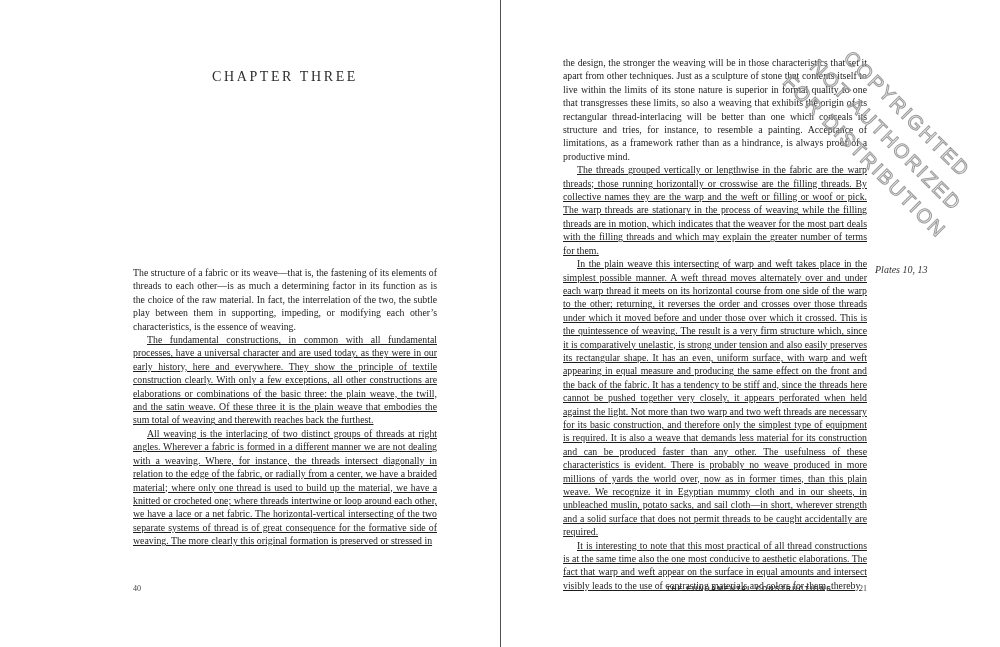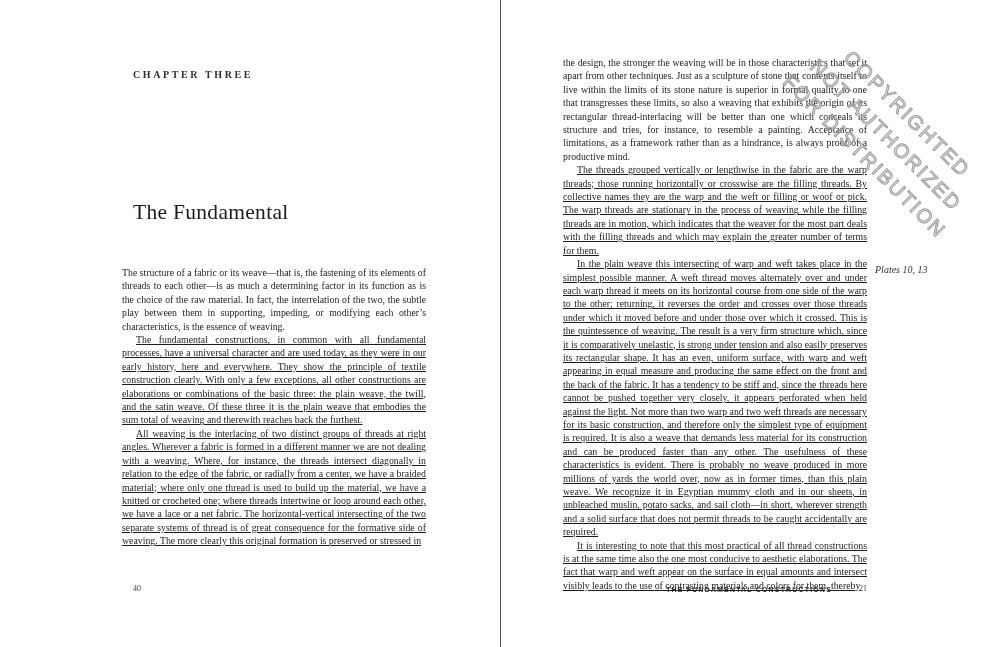--- a/index.html
+++ b/index.html
@@ -12,48 +12,48 @@
     color:#1e1e1e;
   }
   .spread { position:absolute; inset:0; }
   .gutter {
     position:absolute; left:500px; top:0; width:1px; height:647px;
     background:#515151;
   }
   
   .chapter-header {
     position:absolute; left:133px; top:69px; width:304px;
-    text-align:left; font-size:10px; font-weight:700;
+    text-align:center; font-size:14px; font-weight:400;
     letter-spacing:2.6px; color:#2d2d2d;
   }
   .title {
     position:absolute; left:133px; top:199px; width:320px;
     font-size:21.5px; font-weight:400; line-height:26.5px;
     letter-spacing:0.3px; color:#1b1b1b;
   }
   .title span { display:block; }
   .body-col p {
     font-size:9.8px; line-height:13.4px; text-align:justify;
     color:#1c1c1c;
   }
   .body-col p.indent { text-indent:14px;text-decoration:underline; }
-  .body-left { position:absolute; left:122px; top:266px; width:304px; }
+  .body-left { position:absolute; left:133px; top:266px; width:304px; }
   .pagenum-left {
     position:absolute; left:133px; top:584px;
     font-size:8px; color:#3d3d3d;
   }
   
   .body-right { position:absolute; left:563px; top:56px; width:304px; }
   .margin-note {
     position:absolute; left:875px; top:230px;
     font-style:italic; font-size:10px; color:#333333; white-space:nowrap;margin-top:34px;
   }
   .footer-right {
     position:absolute; left:563px; top:584px; width:304px;
-    display:flex; justify-content:flex-end; align-items:flex-end; gap:27px;
+    display:flex; justify-content:flex-end; align-items:center; gap:27px;
   }
   .footer-title {
     font-family:"Liberation Sans", sans-serif;
     font-size:6.8px; font-weight:700; letter-spacing:1.3px; color:#2f2f2f;
   }
   .pagenum-right { font-size:8px; color:#3d3d3d; }
   
   .watermark {
     position:absolute; left:726px; top:90px; width:320px; height:90px;
     transform:rotate(45deg); transform-origin:center center;
@@ -69,21 +69,20 @@
 </style>
 </head>
 <body>
 
 <div class="spread">
 
   <div>
     <div class="chapter-header">CHAPTER THREE</div>
 
     <h1 class="title">
-      <span>The Fundamental</span>
     </h1>
 
     <div class="body-col body-left">
       <p>The structure of a fabric or its weave—that is, the fastening of its elements of threads to each other—is as much a determining factor in its function as is the choice of the raw material. In fact, the interrelation of the two, the subtle play between them in supporting, impeding, or modifying each other’s characteristics, is the essence of weaving.</p>
       <p class="indent">The fundamental constructions, in common with all fundamental processes, have a universal character and are used today, as they were in our early history, here and everywhere. They show the principle of textile construction clearly. With only a few exceptions, all other constructions are elaborations or combinations of the basic three: the plain weave, the twill, and the satin weave. Of these three it is the plain weave that embodies the sum total of weaving and therewith reaches back the furthest.</p>
       <p class="indent">All weaving is the interlacing of two distinct groups of threads at right angles. Wherever a fabric is formed in a different manner we are not dealing with a weaving. Where, for instance, the threads intersect diagonally in relation to the edge of the fabric, or radially from a center, we have a braided material; where only one thread is used to build up the material, we have a knitted or crocheted one; where threads intertwine or loop around each other, we have a lace or a net fabric. The horizontal-vertical intersecting of the two separate systems of thread is of great consequence for the formative side of weaving. The more clearly this original formation is preserved or stressed in</p>
     </div>
 
     <div class="pagenum-left">40</div>
   </div>

